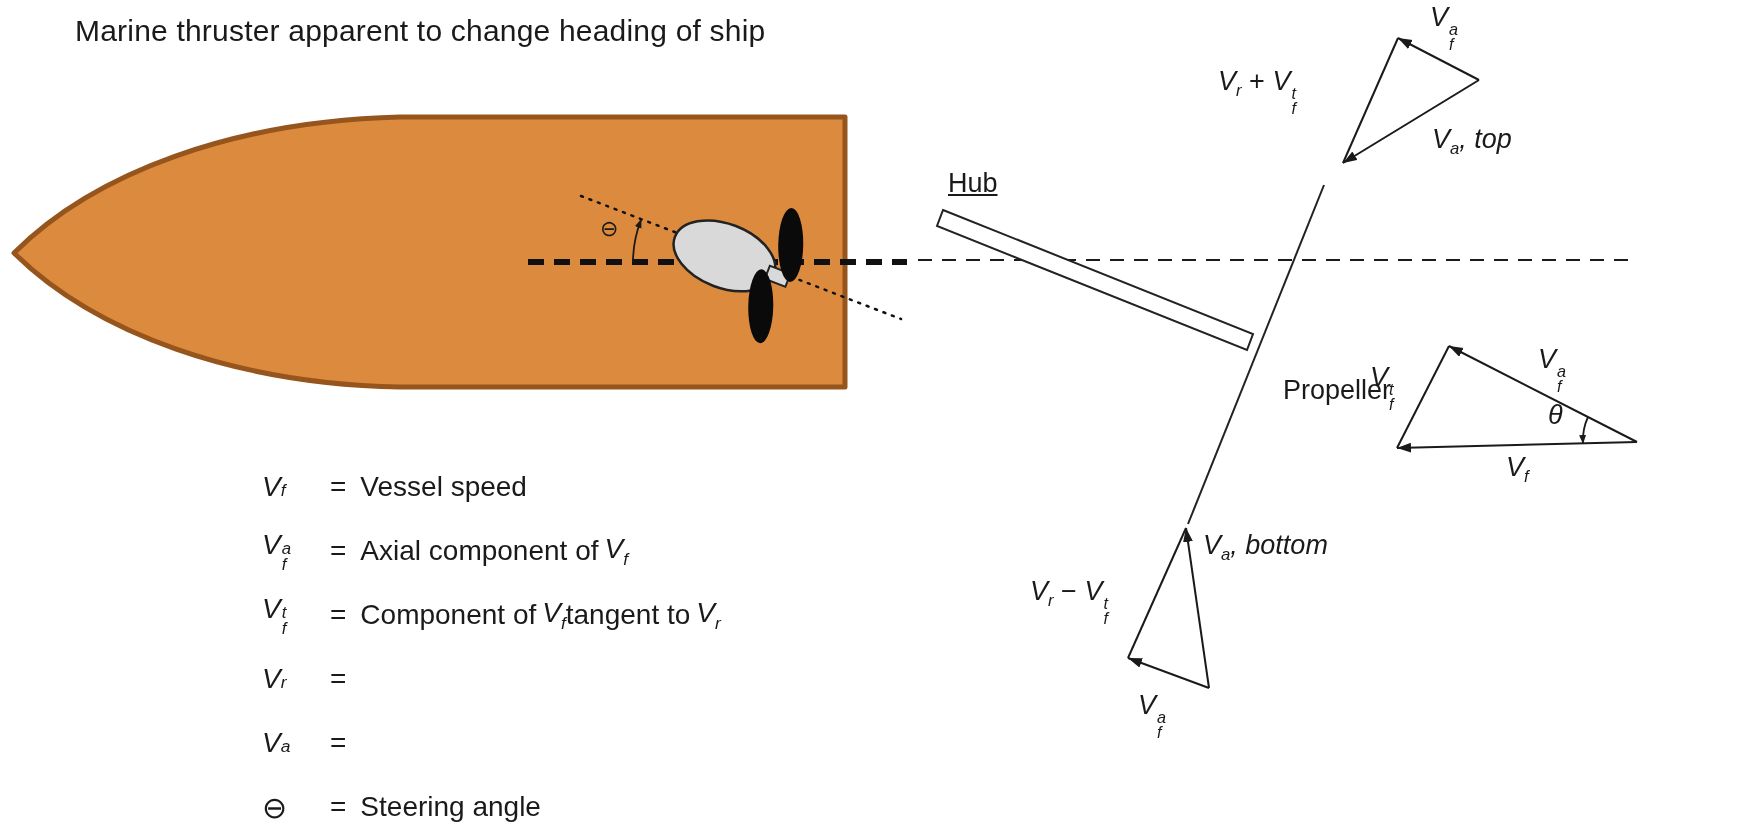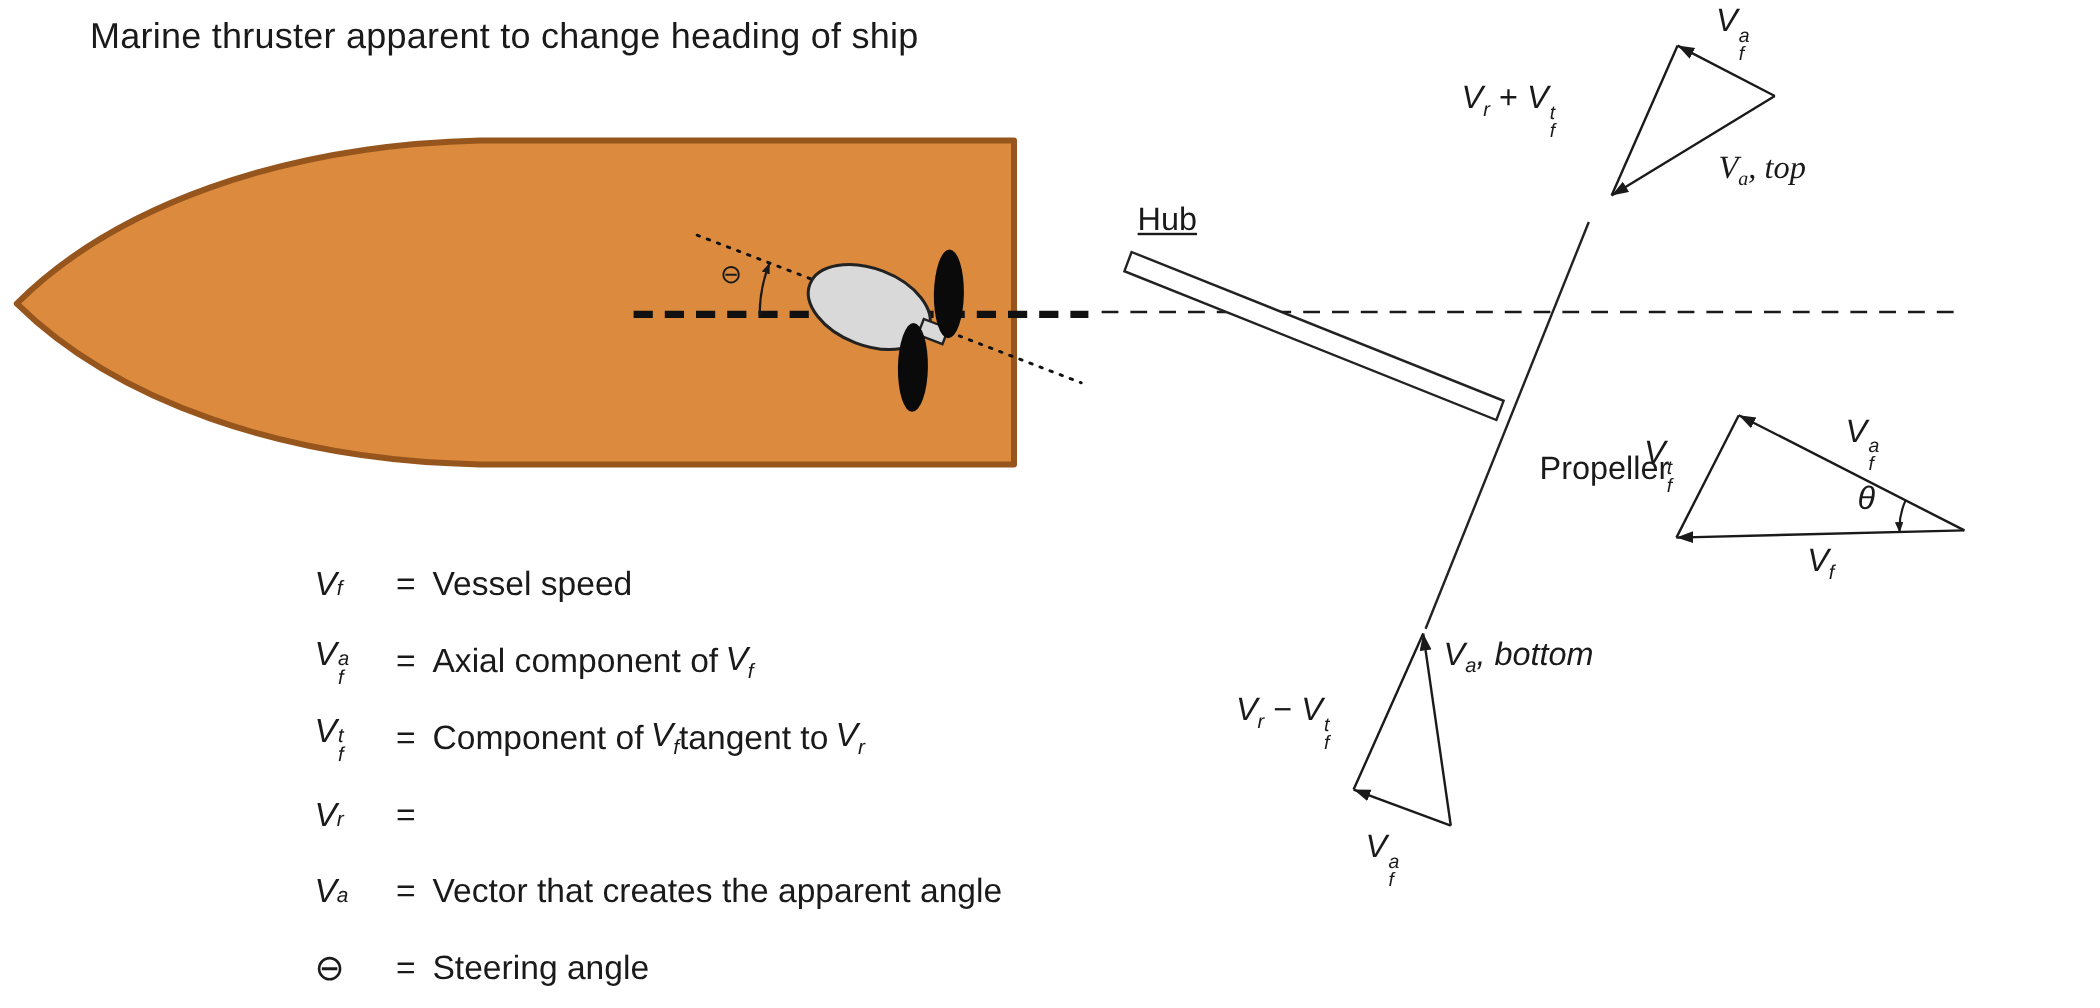--- a/index.html
+++ b/index.html
@@ -98,21 +98,21 @@
       </span>
   </div>
   <div class="lbl" style="left:1218px;top:66px;">
     <i>V</i><sub>r</sub>
     <span class="rm">+</span>
     <i>V</i><span class="ss">
         <span class="sp">t</span>
         <span class="sb">f</span>
       </span>
   </div>
-  <div class="lbl" style="left:1432px;top:124px;font-family:Liberation Serif, serif;">
+  <div class="lbl" style="left:1432px;top:124px;">
     <i>V</i><sub>a</sub><span>, top</span>
   </div>
 
   <div class="lbl" style="left:1370px;top:362px;">
     <i>V</i><span class="ss">
         <span class="sp">t</span>
         <span class="sb">f</span>
       </span>
   </div>
   <div class="lbl" style="left:1538px;top:344px;">
@@ -185,21 +185,20 @@
           <sub>r</sub>
         </span>
       <span class="eq">=</span>
     </div>
     <div class="legend-row">
       <span class="sym">
           <i>V</i>
           <sub>a</sub>
         </span>
       <span class="eq">=</span>
-      <span class="desc">Vector that creates the apparent angle</span>
     </div>
     <div class="legend-row">
       <span class="sym circ">⊖</span>
       <span class="eq">=</span>
       <span class="desc">Steering angle</span>
     </div>
   </div>
 
 </div>
 

